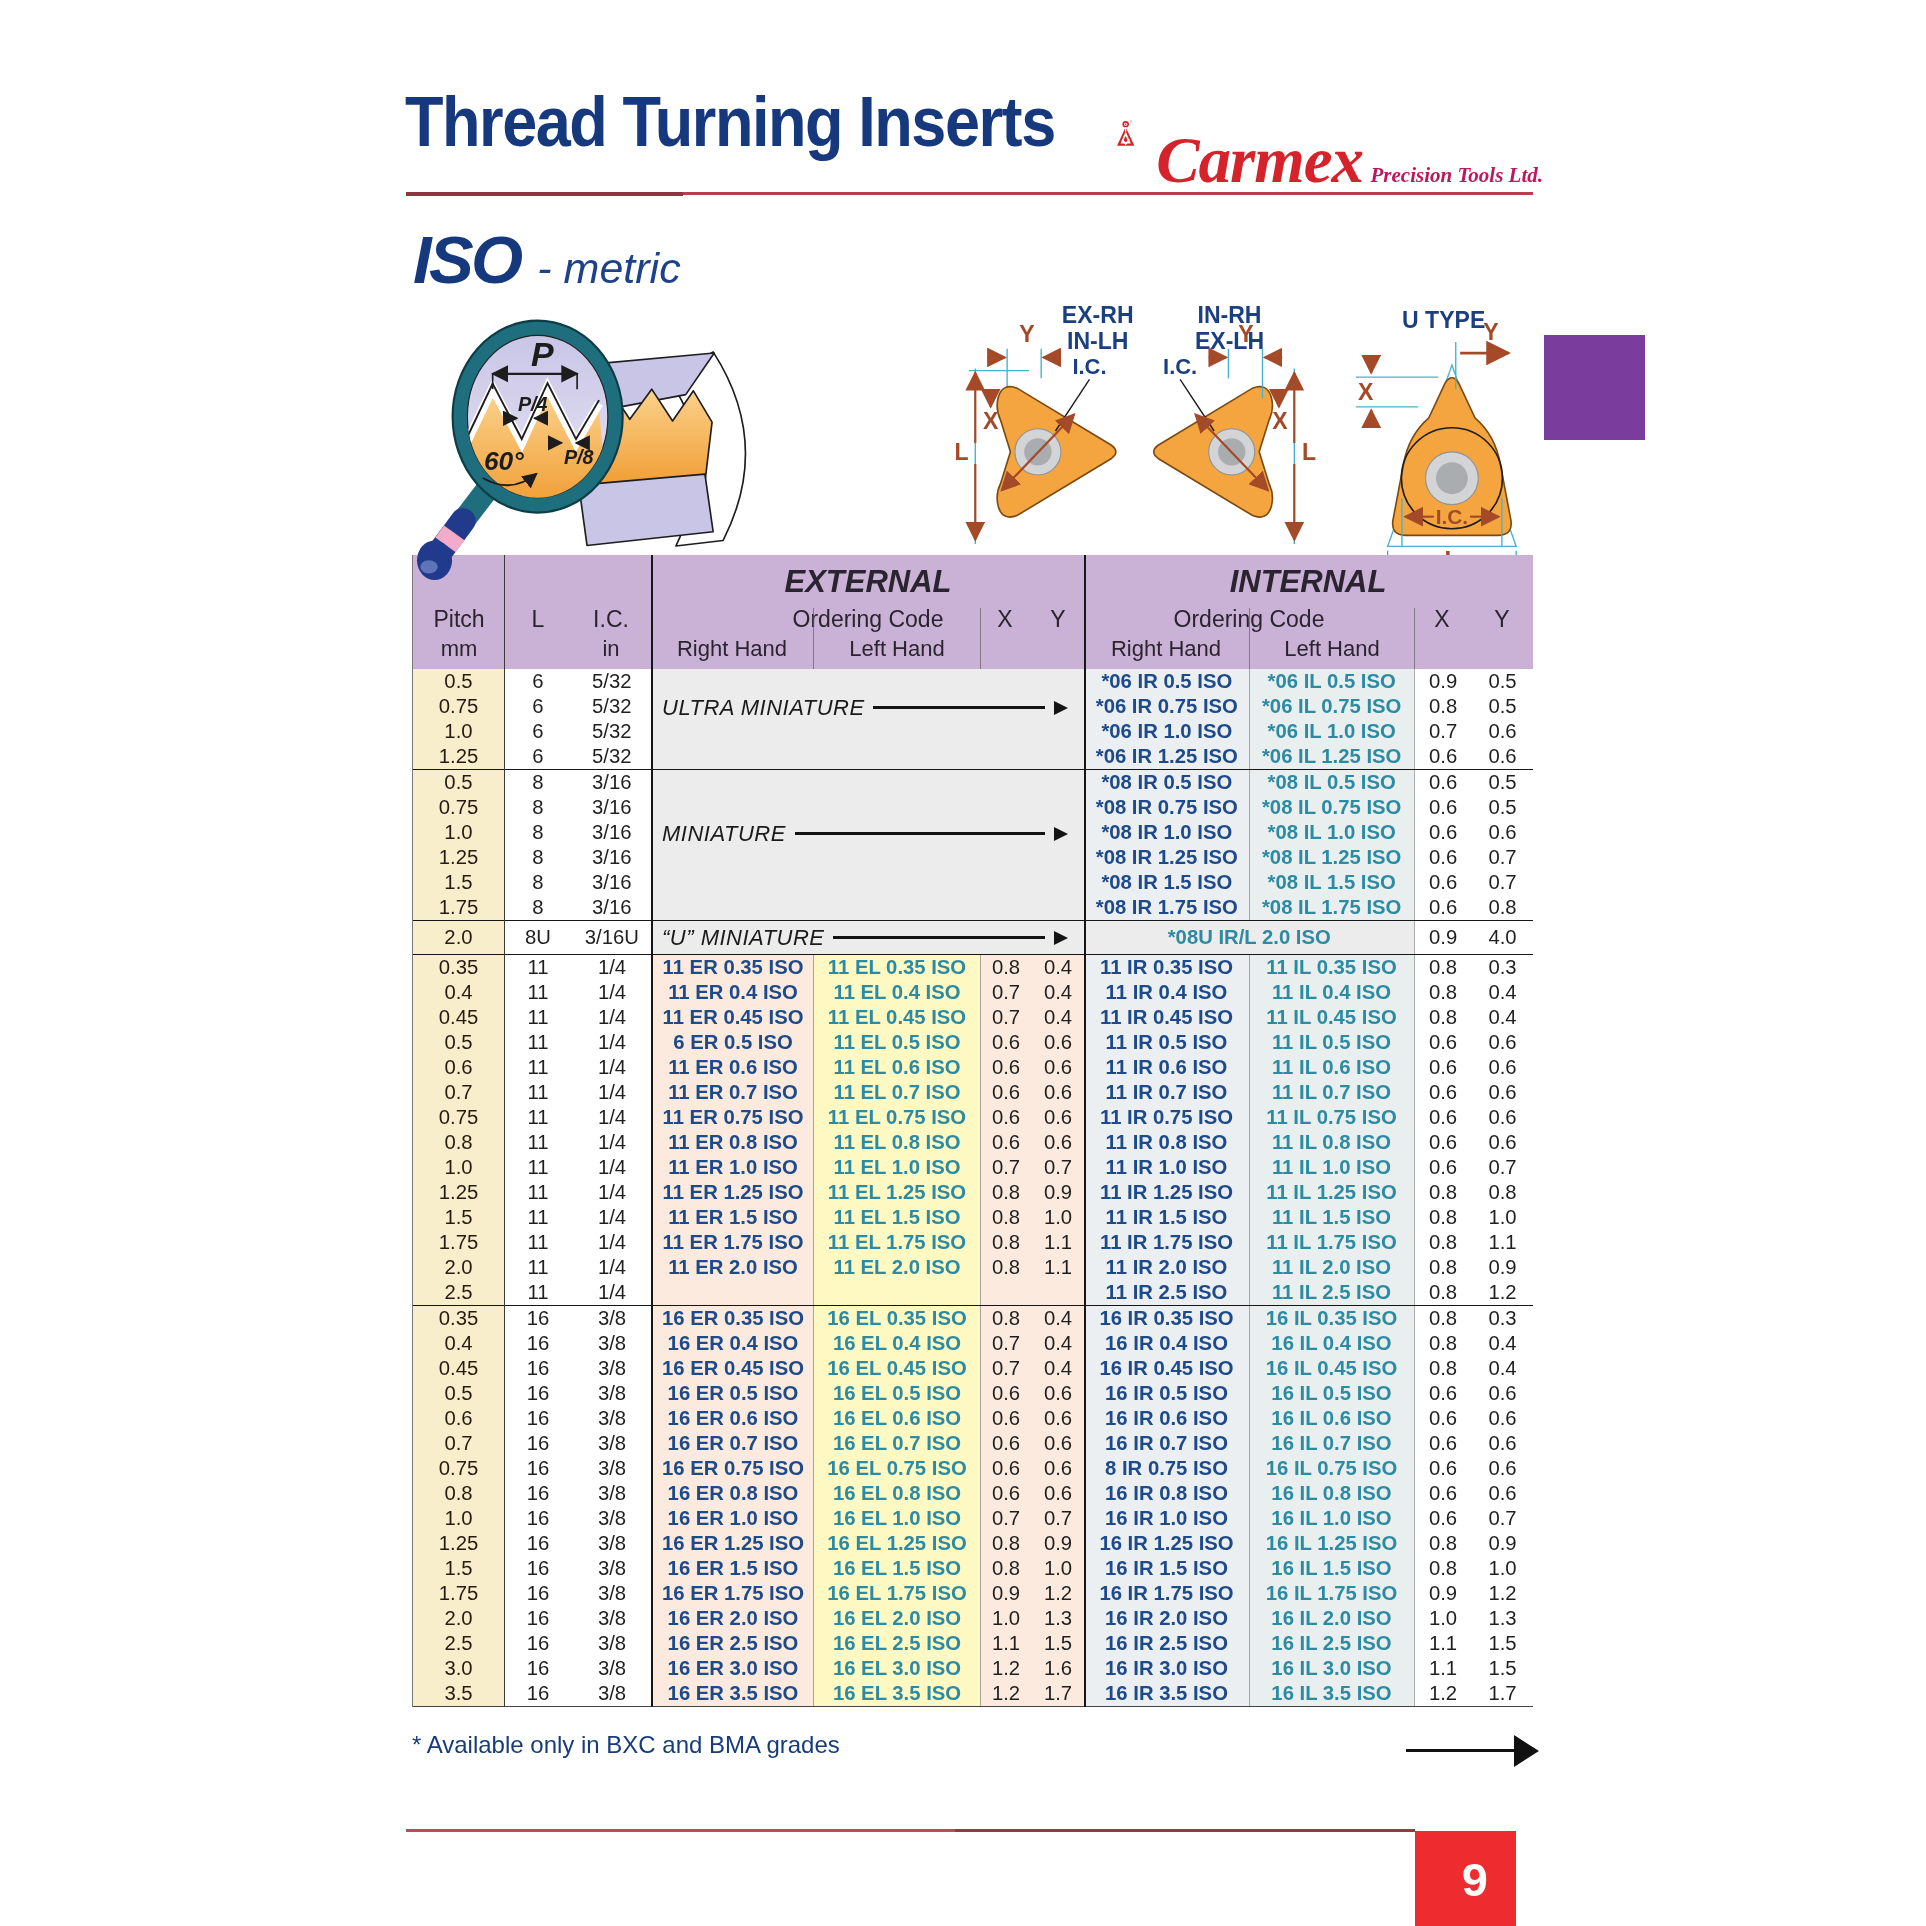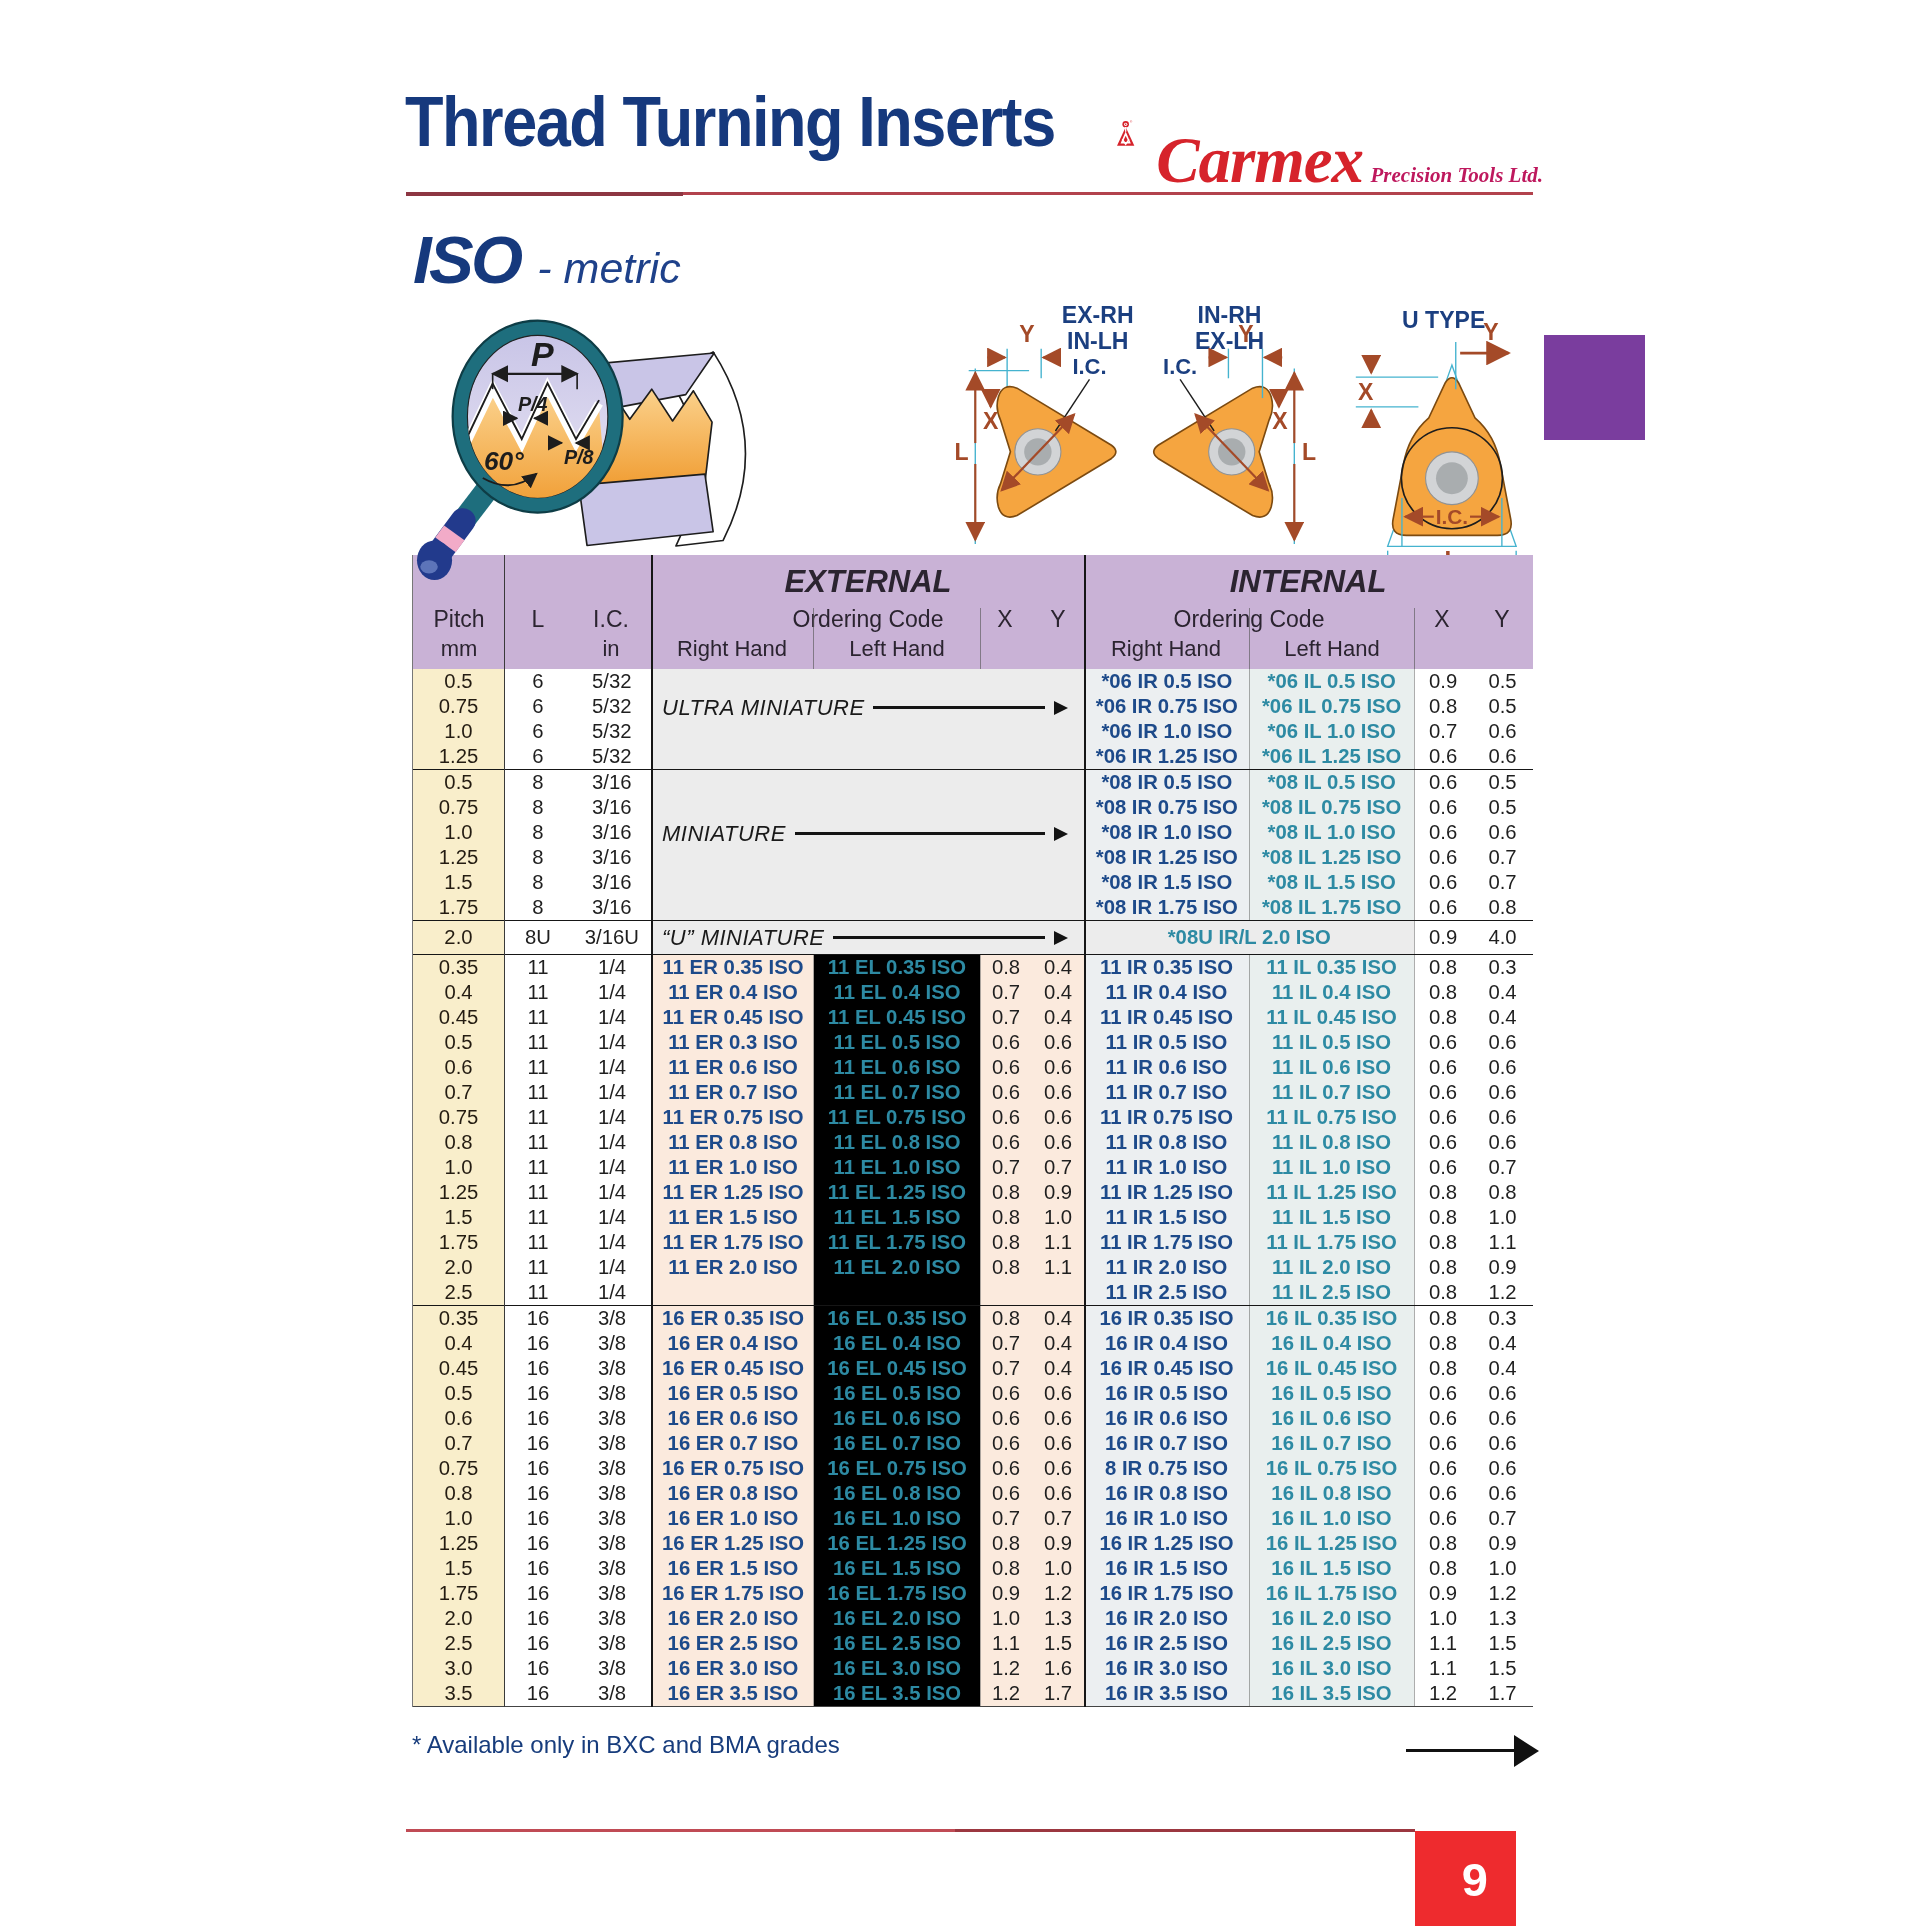--- a/index.html
+++ b/index.html
@@ -40,21 +40,21 @@
   .tgroup{position:relative;}
   .tgroup + .tgroup{border-top:1.6px solid #161616;}
   .trow{display:flex;height:25px;}
   .trow.tall{height:33px;}
   .cell{display:flex;align-items:center;justify-content:center;height:100%;
         font-size:20.3px;color:#1f1f1f;box-sizing:border-box;}
   .c-p{width:91px;background:#f9eecb;color:#241c12;}
   .c-l{width:68px;background:#fff;}
   .c-ic{width:80px;background:#fff;}
   .c-er{width:162px;background:#fbeadd;}
-  .c-el{width:166px;background:#000000;}
+  .c-el{width:166px;background:#fef9c3;}
   .c-ex{width:52px;background:#fbeadd;}
   .c-ey{width:52px;background:#fbeadd;}
   .c-ir{width:165px;background:#eceff1;}
   .c-il{width:165px;background:#e9efee;}
   .c-ix{width:58px;background:#fff;}
   .c-iy{width:61px;background:#fff;}
   .c-extm{width:433px;background:#ececec;}
   .c-intm{width:330px;background:#ececec;}
   .code-r{color:#1d4a8a;font-weight:bold;}
   .code-l{color:#2d8aa3;font-weight:bold;}
@@ -450,21 +450,21 @@
             <div class="cell c-ey tx">0.4</div>
             <div class="cell c-ir code-r">11 IR 0.45 ISO</div>
             <div class="cell c-il code-l">11 IL 0.45 ISO</div>
             <div class="cell c-ix tx">0.8</div>
             <div class="cell c-iy tx">0.4</div>
           </div>
           <div class="trow">
             <div class="cell c-p tx">0.5</div>
             <div class="cell c-l tx">11</div>
             <div class="cell c-ic tx">1/4</div>
-            <div class="cell c-er code-r">11 ER 0.3  ISO</div>
+            <div class="cell c-er code-r">6 ER 0.5  ISO</div>
             <div class="cell c-el code-l">11 EL 0.5  ISO</div>
             <div class="cell c-ex tx">0.6</div>
             <div class="cell c-ey tx">0.6</div>
             <div class="cell c-ir code-r">11 IR 0.5  ISO</div>
             <div class="cell c-il code-l">11 IL 0.5  ISO</div>
             <div class="cell c-ix tx">0.6</div>
             <div class="cell c-iy tx">0.6</div>
           </div>
           <div class="trow">
             <div class="cell c-p tx">0.6</div>

